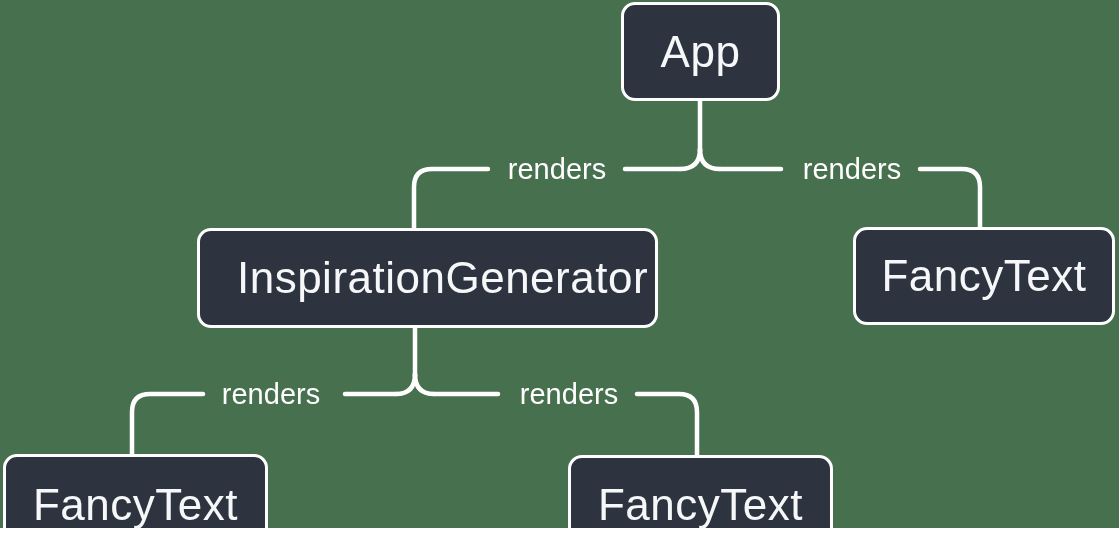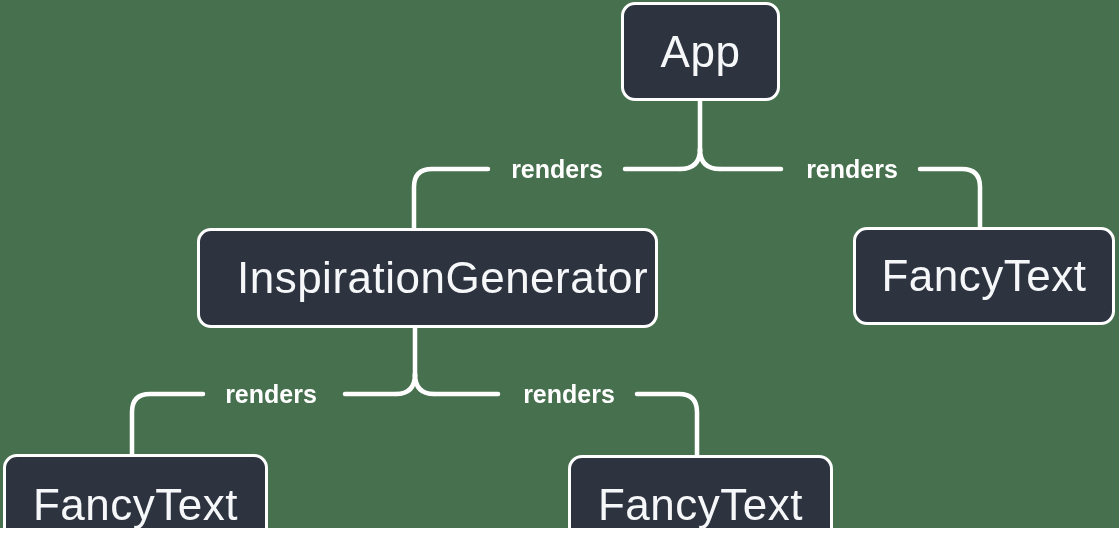--- a/index.html
+++ b/index.html
@@ -35,22 +35,22 @@
     color: var(--text, #F6F7F9);
     font-size: 44px;
     font-weight: 400;
     letter-spacing: 0.5px;
     white-space: nowrap;
   }
   .edge-label {
     position: absolute;
     transform: translate(-50%, -50%);
     color: var(--line, #FFFFFF);
-    font-size: 25px;
-    font-weight: 700;
+    font-size: 29px;
+    font-weight: 400;
     white-space: nowrap;
   }
 </style>
 </head>
 <body>
 
 <div id="stage">
 
   <svg id="edge-layer" viewBox="0 0 1119 560" xmlns="http://www.w3.org/2000/svg">
       <path d="M 700 101 L 700 152" fill="none" stroke="#FFFFFF" stroke-width="4.5" stroke-linecap="round" stroke-linejoin="round"></path>

